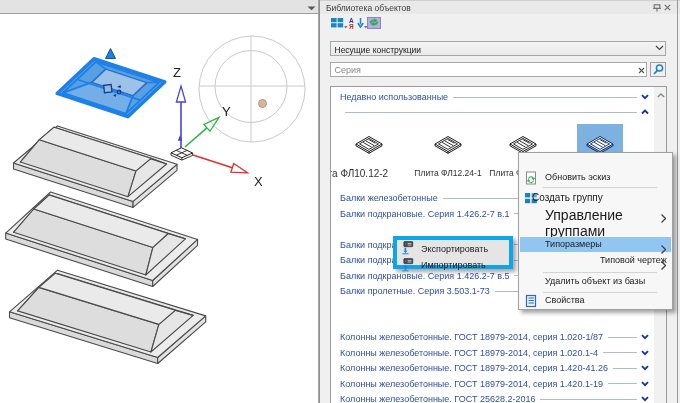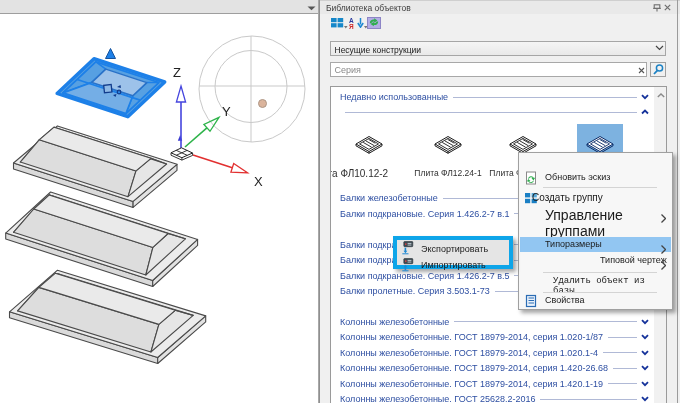--- a/index.html
+++ b/index.html
@@ -202,49 +202,40 @@
       </div>
 <div class="row" style="top:196.4px">
         <span class="rt">Балки пролетные. Серия 3.503.1-73</span>
         <span class="rl"></span>
         <span class="rc">
           <svg width="8" height="6" viewBox="0 0 8 6">
             <path d="M1 1.2 L4 4.2 L7 1.2" fill="none" stroke="#16339b" stroke-width="1.8"></path>
           </svg>
         </span>
       </div>
-<div class="row" style="top:227.2px">
-        <span class="rt">Колонны железобетонные</span>
-        <span class="rl"></span>
-        <span class="rc">
-          <svg width="8" height="6" viewBox="0 0 8 6">
-            <path d="M1 1.2 L4 4.2 L7 1.2" fill="none" stroke="#16339b" stroke-width="1.8"></path>
-          </svg>
-        </span>
-      </div>
 <div class="row" style="top:242.7px">
         <span class="rt">Колонны железобетонные. ГОСТ 18979-2014, серия 1.020-1/87</span>
         <span class="rl"></span>
         <span class="rc">
           <svg width="8" height="6" viewBox="0 0 8 6">
             <path d="M1 1.2 L4 4.2 L7 1.2" fill="none" stroke="#16339b" stroke-width="1.8"></path>
           </svg>
         </span>
       </div>
 <div class="row" style="top:258.1px">
         <span class="rt">Колонны железобетонные. ГОСТ 18979-2014, серия 1.020.1-4</span>
         <span class="rl"></span>
         <span class="rc">
           <svg width="8" height="6" viewBox="0 0 8 6">
             <path d="M1 1.2 L4 4.2 L7 1.2" fill="none" stroke="#16339b" stroke-width="1.8"></path>
           </svg>
         </span>
       </div>
 <div class="row" style="top:273.6px">
-        <span class="rt">Колонны железобетонные. ГОСТ 18979-2014, серия 1.420-26.68</span>
+        <span class="rt">Колонны железобетонные. ГОСТ 18979-2014, серия 1.420-41.26</span>
         <span class="rl"></span>
         <span class="rc">
           <svg width="8" height="6" viewBox="0 0 8 6">
             <path d="M1 1.2 L4 4.2 L7 1.2" fill="none" stroke="#16339b" stroke-width="1.8"></path>
           </svg>
         </span>
       </div>
 <div class="row" style="top:289.0px">
         <span class="rt">Колонны железобетонные. ГОСТ 18979-2014, серия 1.420.1-19</span>
         <span class="rl"></span>
@@ -339,21 +330,21 @@
             <path d="M0.5 0.5 L4.5 4.5 L0.5 8.5" fill="none" stroke="#444" stroke-width="1.3"></path>
           </svg></span>
       </div>
 <div style="position:absolute;left:13px;right:1px;top:99.5px;height:15.6px;margin-left:43px;">
         <span style="position:absolute;left:25px;top:2px;font-size:9px;color:#1a1a1a">Типовой чертеж</span>
         <span style="position:absolute;right:5px;top:3.5px"><svg width="5" height="9" viewBox="0 0 5 9">
             <path d="M0.5 0.5 L4.5 4.5 L0.5 8.5" fill="none" stroke="#444" stroke-width="1.3"></path>
           </svg></span>
       </div>
 <div style="position:absolute;left:24px;right:15px;top:118.5px;border-top:1px solid #d4d4d4"></div>
-<div style="position:absolute;left:9px;right:1px;top:121.2px;height:15.6px;font-family:Liberation Mono, monospace;">
+<div style="position:absolute;left:1px;right:1px;top:121.2px;height:15.6px;">
         <span style="position:absolute;left:25px;top:2px;font-size:9px;color:#1a1a1a">Удалить объект из базы</span>
       </div>
 <div style="position:absolute;left:24px;right:15px;top:138.5px;border-top:1px solid #d4d4d4"></div>
 <div style="position:absolute;left:1px;right:1px;top:139.5px;height:14px;">
         <span style="position:absolute;left:4px;top:1px"><svg width="14" height="14" viewBox="0 0 14 14">
             <rect x="2.5" y="1.5" width="9" height="11" fill="#eaf2fb" stroke="#2b6cb4" stroke-width="1.2"></rect>
             <line x1="4.5" y1="4" x2="10" y2="4" stroke="#2b6cb4" stroke-width="1"></line>
             <line x1="4.5" y1="6.5" x2="10" y2="6.5" stroke="#2b6cb4" stroke-width="1"></line>
             <line x1="4.5" y1="9" x2="10" y2="9" stroke="#2b6cb4" stroke-width="1"></line>
           </svg></span>

